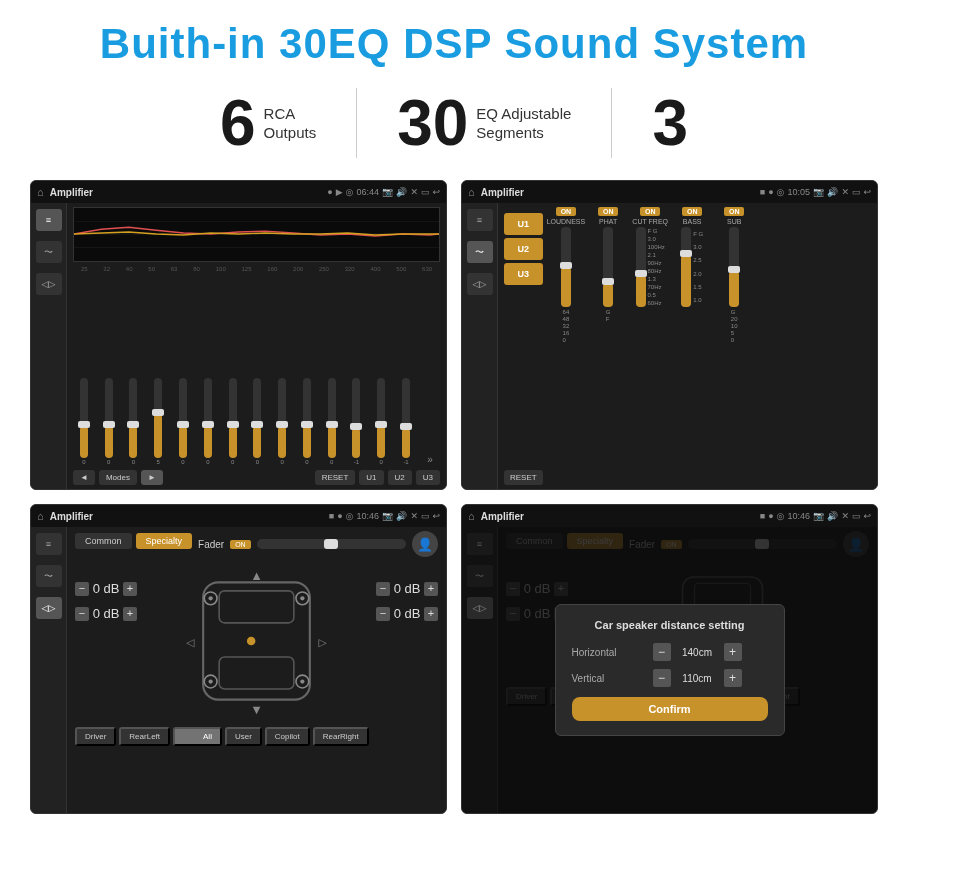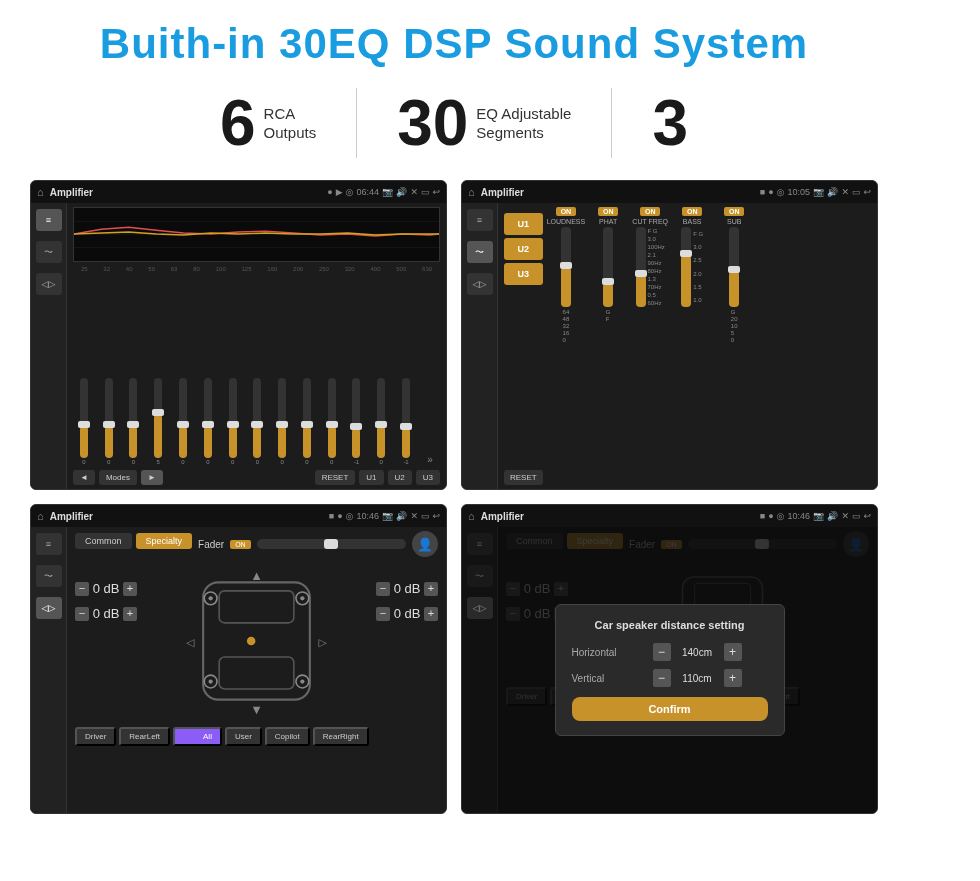--- a/index.html
+++ b/index.html
@@ -394,21 +394,21 @@
       flex-wrap: wrap;
     }
     .fader-bottom-btn {
       background: #333;
       color: #ccc;
       font-size: 8px;
       padding: 3px 8px;
       border-radius: 3px;
     }
     .fader-bottom-btn.active {
-      background: #8b5cf6;
+      background: #737373;
       color: #fff;
       padding-left: 28px;
     }
     .fader-avatar {
       width: 26px;
       height: 26px;
       border-radius: 50%;
       background: #444;
       display: flex;
       align-items: center;

